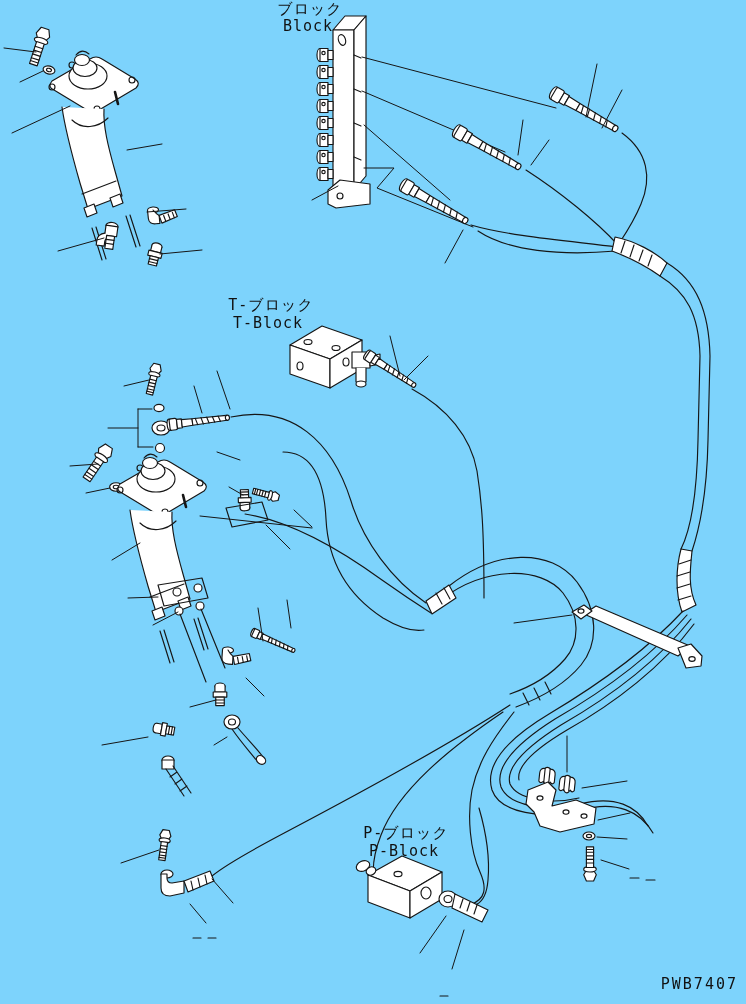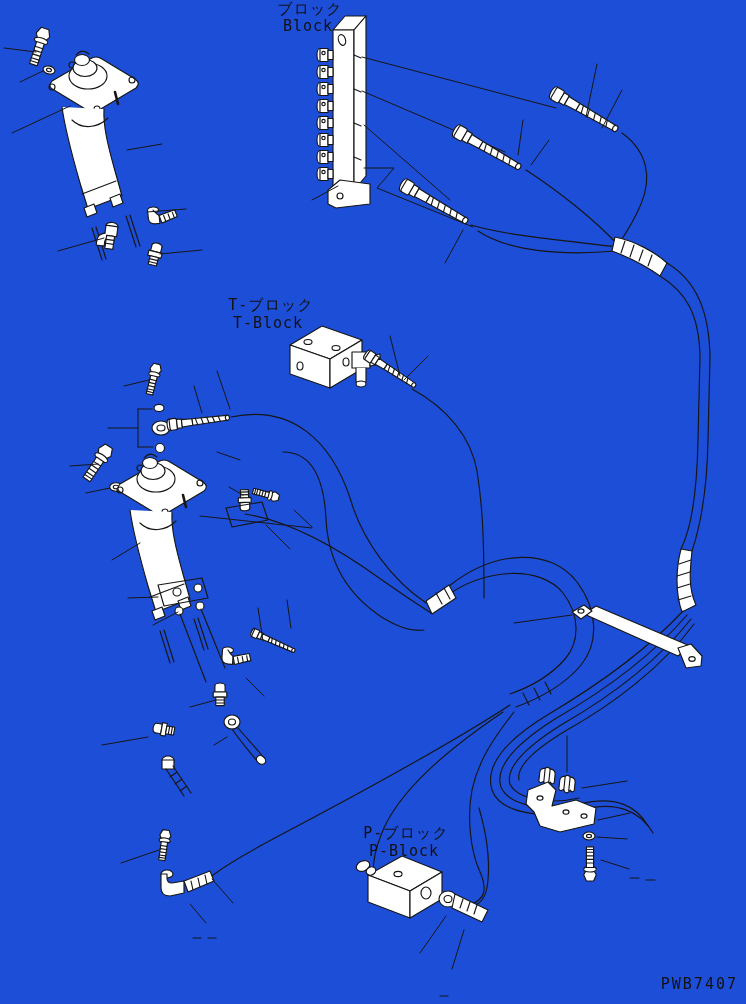--- a/index.html
+++ b/index.html
@@ -1,17 +1,17 @@
 <!DOCTYPE html>
 <html><head>
 <meta charset="utf-8">
 <style>
   html,body{margin:0;padding:0;background:#fff;}
   .stage{
-    position:relative;width:746px;height:1004px;background:#1d4ed8;
+    position:relative;width:746px;height:1004px;background:#7dd3fc;
     font-family:"DejaVu Sans Mono","Liberation Mono",monospace;
     overflow:hidden;
   }
   svg{position:absolute;left:0;top:0;}
   svg *{vector-effect:non-scaling-stroke;}
   .ln{stroke:#161616;stroke-width:1.15;fill:none;stroke-linecap:round;stroke-linejoin:round;}
   .lnw{stroke:#161616;stroke-width:1.15;fill:#ffffff;stroke-linecap:round;stroke-linejoin:round;}
   .leader{stroke:#161616;stroke-width:1;fill:none;stroke-linecap:round;}
   .lbl{fill:#111;font-family:"DejaVu Sans Mono","Liberation Mono",monospace;}
   .lbl-jp{font-size:15px;letter-spacing:1px;}

